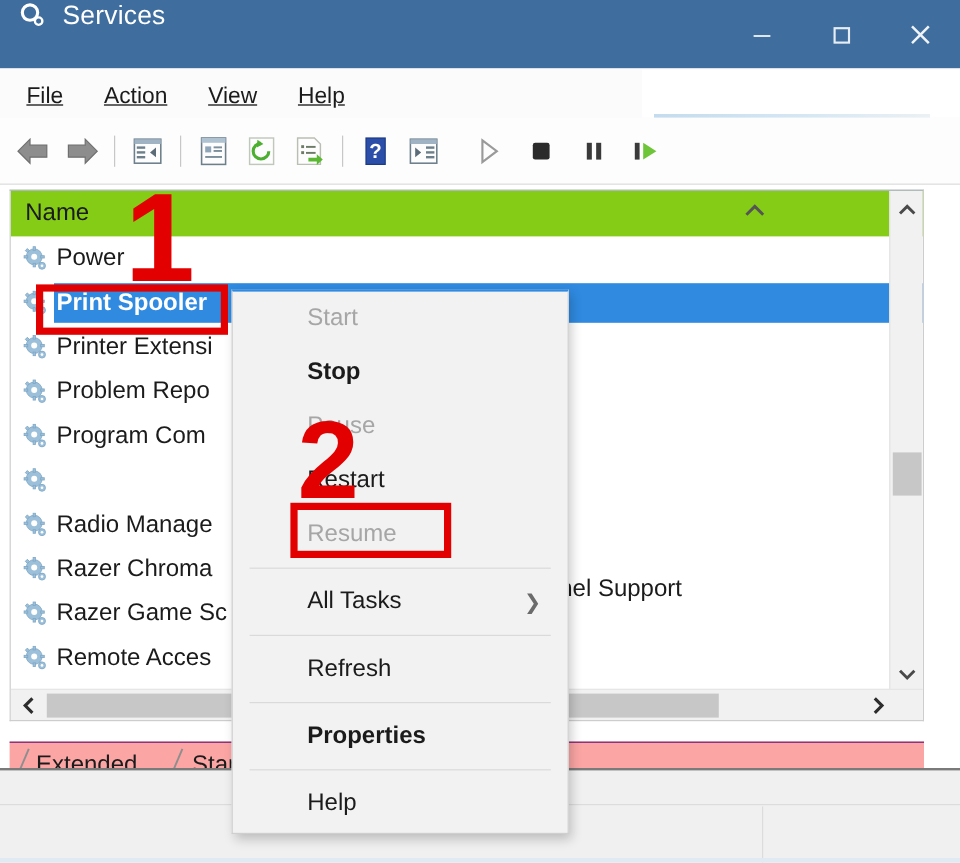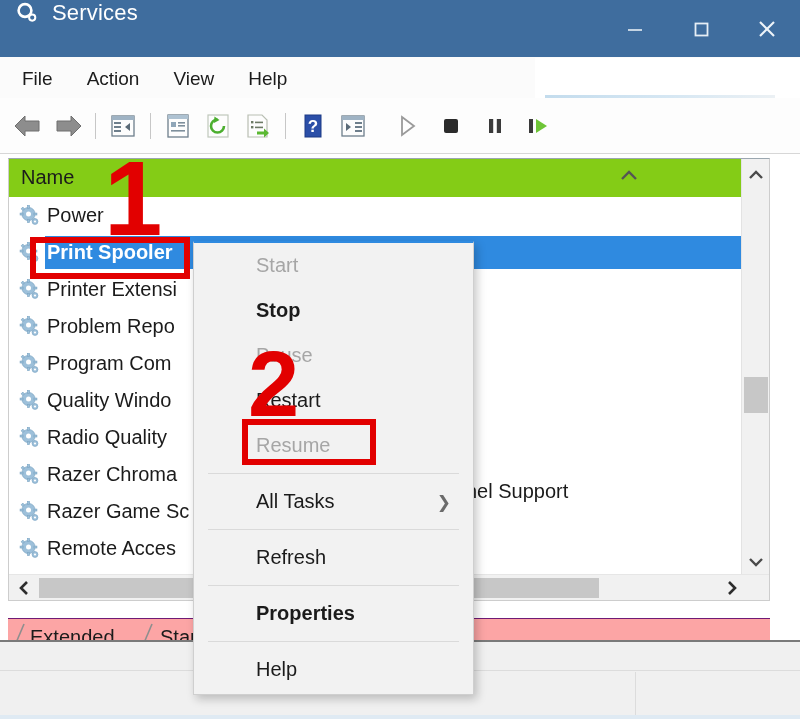--- a/index.html
+++ b/index.html
@@ -55,25 +55,26 @@
     display: flex; align-items: center; justify-content: center;
     color: #e9eff5;
   }
   .win-btn svg { display: block; }
 
   
   #menubar {
     position: absolute;
     left: 0; top: 57px; width: 800px; height: 49px;
     background: #fbfbfb;
-    border-bottom: 5px solid #1d4ed8;
+    border-bottom: 2px solid #1d4ed8;
     display: flex;
     align-items: center;
     padding-left: 22px;
     box-sizing: border-box;
+    text-decoration: underline;
   }
   .menu-item {
     font-size: 19px;
     color: #1b1b1b;
     margin-right: 34px;
     white-space: nowrap;
   }
 
   
   #menu-overlay {
@@ -625,38 +626,37 @@
    <rect x="8.6" y="14.4" width="1.9" height="3"></rect>
    <rect x="1.1" y="8.1" width="3" height="1.9"></rect>
    <rect x="14.9" y="8.1" width="3" height="1.9"></rect>
    <rect x="2.6" y="2.6" width="2.4" height="2.4" transform="rotate(45 3.8 3.8)"></rect>
    <rect x="14" y="14" width="2.4" height="2.4" transform="rotate(45 15.2 15.2)"></rect>
   </g>
   <circle cx="9.5" cy="9" r="2.5" fill="#ffffff"></circle>
   <circle cx="16" cy="16.5" r="2.9" fill="#9dc0da" stroke="#7fa8c6" stroke-width=".7"></circle>
   <circle cx="16" cy="16.5" r="1.1" fill="#ffffff"></circle>
 </svg></span>
-            <span class="rname">Quality Windo</span>
-          </div>
-          <div class="row">
-            <span class="gear"><svg width="22" height="22" viewBox="0 0 22 22">
-  <g fill="#9dc0da" stroke="#7fa8c6" stroke-width=".7">
-   <circle cx="9.5" cy="9" r="6.6"></circle>
-   <rect x="8.6" y="0.6" width="1.9" height="3"></rect>
-   <rect x="8.6" y="14.4" width="1.9" height="3"></rect>
-   <rect x="1.1" y="8.1" width="3" height="1.9"></rect>
-   <rect x="14.9" y="8.1" width="3" height="1.9"></rect>
-   <rect x="2.6" y="2.6" width="2.4" height="2.4" transform="rotate(45 3.8 3.8)"></rect>
-   <rect x="14" y="14" width="2.4" height="2.4" transform="rotate(45 15.2 15.2)"></rect>
-  </g>
-  <circle cx="9.5" cy="9" r="2.5" fill="#ffffff"></circle>
-  <circle cx="16" cy="16.5" r="2.9" fill="#9dc0da" stroke="#7fa8c6" stroke-width=".7"></circle>
-  <circle cx="16" cy="16.5" r="1.1" fill="#ffffff"></circle>
-</svg></span>
-            <span class="rname">Radio Quality</span>
+          </div>
+          <div class="row">
+            <span class="gear"><svg width="22" height="22" viewBox="0 0 22 22">
+  <g fill="#9dc0da" stroke="#7fa8c6" stroke-width=".7">
+   <circle cx="9.5" cy="9" r="6.6"></circle>
+   <rect x="8.6" y="0.6" width="1.9" height="3"></rect>
+   <rect x="8.6" y="14.4" width="1.9" height="3"></rect>
+   <rect x="1.1" y="8.1" width="3" height="1.9"></rect>
+   <rect x="14.9" y="8.1" width="3" height="1.9"></rect>
+   <rect x="2.6" y="2.6" width="2.4" height="2.4" transform="rotate(45 3.8 3.8)"></rect>
+   <rect x="14" y="14" width="2.4" height="2.4" transform="rotate(45 15.2 15.2)"></rect>
+  </g>
+  <circle cx="9.5" cy="9" r="2.5" fill="#ffffff"></circle>
+  <circle cx="16" cy="16.5" r="2.9" fill="#9dc0da" stroke="#7fa8c6" stroke-width=".7"></circle>
+  <circle cx="16" cy="16.5" r="1.1" fill="#ffffff"></circle>
+</svg></span>
+            <span class="rname">Radio Manage</span>
           </div>
           <div class="row">
             <span class="gear"><svg width="22" height="22" viewBox="0 0 22 22">
   <g fill="#9dc0da" stroke="#7fa8c6" stroke-width=".7">
    <circle cx="9.5" cy="9" r="6.6"></circle>
    <rect x="8.6" y="0.6" width="1.9" height="3"></rect>
    <rect x="8.6" y="14.4" width="1.9" height="3"></rect>
    <rect x="1.1" y="8.1" width="3" height="1.9"></rect>
    <rect x="14.9" y="8.1" width="3" height="1.9"></rect>
    <rect x="2.6" y="2.6" width="2.4" height="2.4" transform="rotate(45 3.8 3.8)"></rect>

